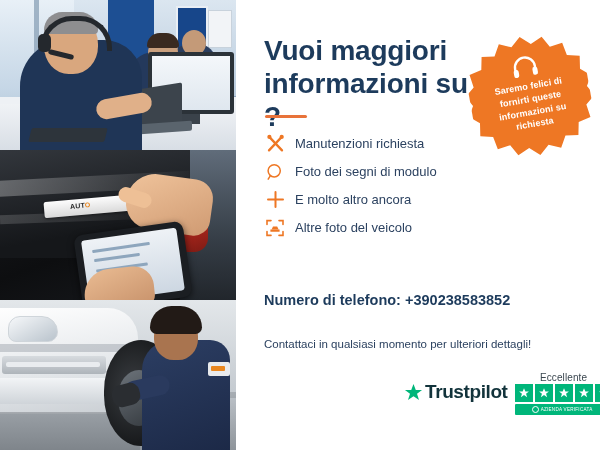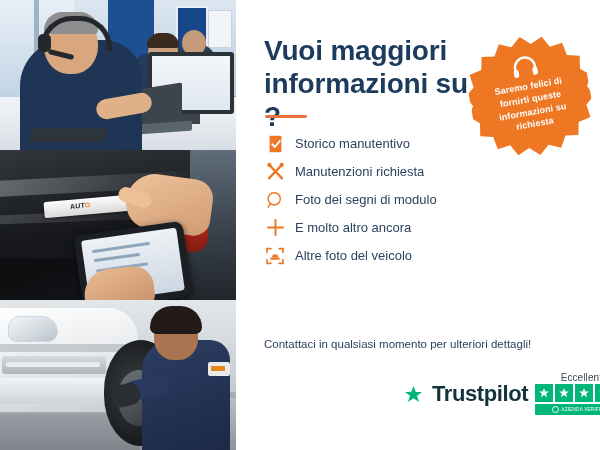--- a/index.html
+++ b/index.html
@@ -234,25 +234,25 @@
     display: flex;
     align-items: flex-start;
   }
   .tp-logo {
     display: flex;
     align-items: center;
     margin-right: 7px;
     margin-top: 9px;
   }
   .tp-logo .tp-name {
-    font-size: 22px;
+    font-size: 19px;
     font-weight: bold;
     color: #12333b;
     letter-spacing: -.4px;
-    margin-left: 9px;
+    margin-left: 2px;
   }
   .tp-right { display: flex; flex-direction: column; align-items: center; }
   .tp-eccellente {
     font-size: 10px;
     color: #3b4750;
     margin-bottom: 1px;
     letter-spacing: .1px;
   }
   .tp-stars { display: flex; gap: 2px; }
   .tp-star {
@@ -369,29 +369,20 @@
       <svg class="headset-icon" viewBox="0 0 26 22">
         <path d="M3 15 V12 a10 10 0 0 1 20 0 v3" fill="none" stroke="#ffffff" stroke-width="2.4" stroke-linecap="round"></path>
         <rect x="1" y="13" width="5" height="8" rx="2.2" fill="#ffffff"></rect>
         <rect x="20" y="13" width="5" height="8" rx="2.2" fill="#ffffff"></rect>
       </svg>
       <div class="btext">Saremo felici di fornirti queste informazioni su richiesta</div>
     </div>
 
     <div class="features">
 
-      <div class="feature">
-        <span class="ico">
-          <svg width="15" height="18" viewBox="0 0 15 18">
-            <path d="M1.6 0.8 H13.4 V17.2 H1.6 Z" fill="#ee7724" rx="1"></path>
-            <path d="M4.2 9.2 l2.6 2.8 l5-6" fill="none" stroke="#ffffff" stroke-width="1.9" stroke-linecap="round" stroke-linejoin="round"></path>
-          </svg>
-        </span>
-        <span class="flabel">Storico manutentivo</span>
-      </div>
 
       <div class="feature">
         <span class="ico">
           <svg width="19" height="19" viewBox="0 0 19 19">
             <path d="M3 2.6 L16 16.4" stroke="#ee7724" stroke-width="2.3" stroke-linecap="round"></path>
             <path d="M16 2.6 L3 16.4" stroke="#ee7724" stroke-width="2.3" stroke-linecap="round"></path>
             <circle cx="3.4" cy="2.9" r="2.1" fill="#ee7724"></circle>
             <circle cx="15.7" cy="2.9" r="2.1" fill="#ee7724"></circle>
           </svg>
         </span>
@@ -427,20 +418,21 @@
             <path d="M5 16.4 H1 V12.6" fill="none" stroke="#ee7724" stroke-width="1.6" stroke-linecap="round"></path>
             <path d="M4.4 10.6 h9.2 v2.1 h-9.2 z" fill="#ee7724"></path>
             <path d="M5.6 10.6 l1.4-3 h4.2 l1.4 3 z" fill="#ee7724"></path>
           </svg>
         </span>
         <span class="flabel">Altre foto del veicolo</span>
       </div>
 
     </div>
 
+    <div class="phone">Numero di telefono: +390238583852</div>
     <div class="contact">
       <div>Contattaci in qualsiasi momento per ulteriori dettagli!</div>
     </div>
 
     <div class="trustpilot">
       <div class="tp-logo">
         <svg width="19" height="19" viewBox="0 0 20 20">
           <path d="M10 1 L12.4 7.3 L19 7.3 L13.7 11.3 L15.8 18 L10 13.9 L4.2 18 L6.3 11.3 L1 7.3 L7.6 7.3 Z" fill="#00b67a"></path>
         </svg>
         <span class="tp-name">Trustpilot</span>

